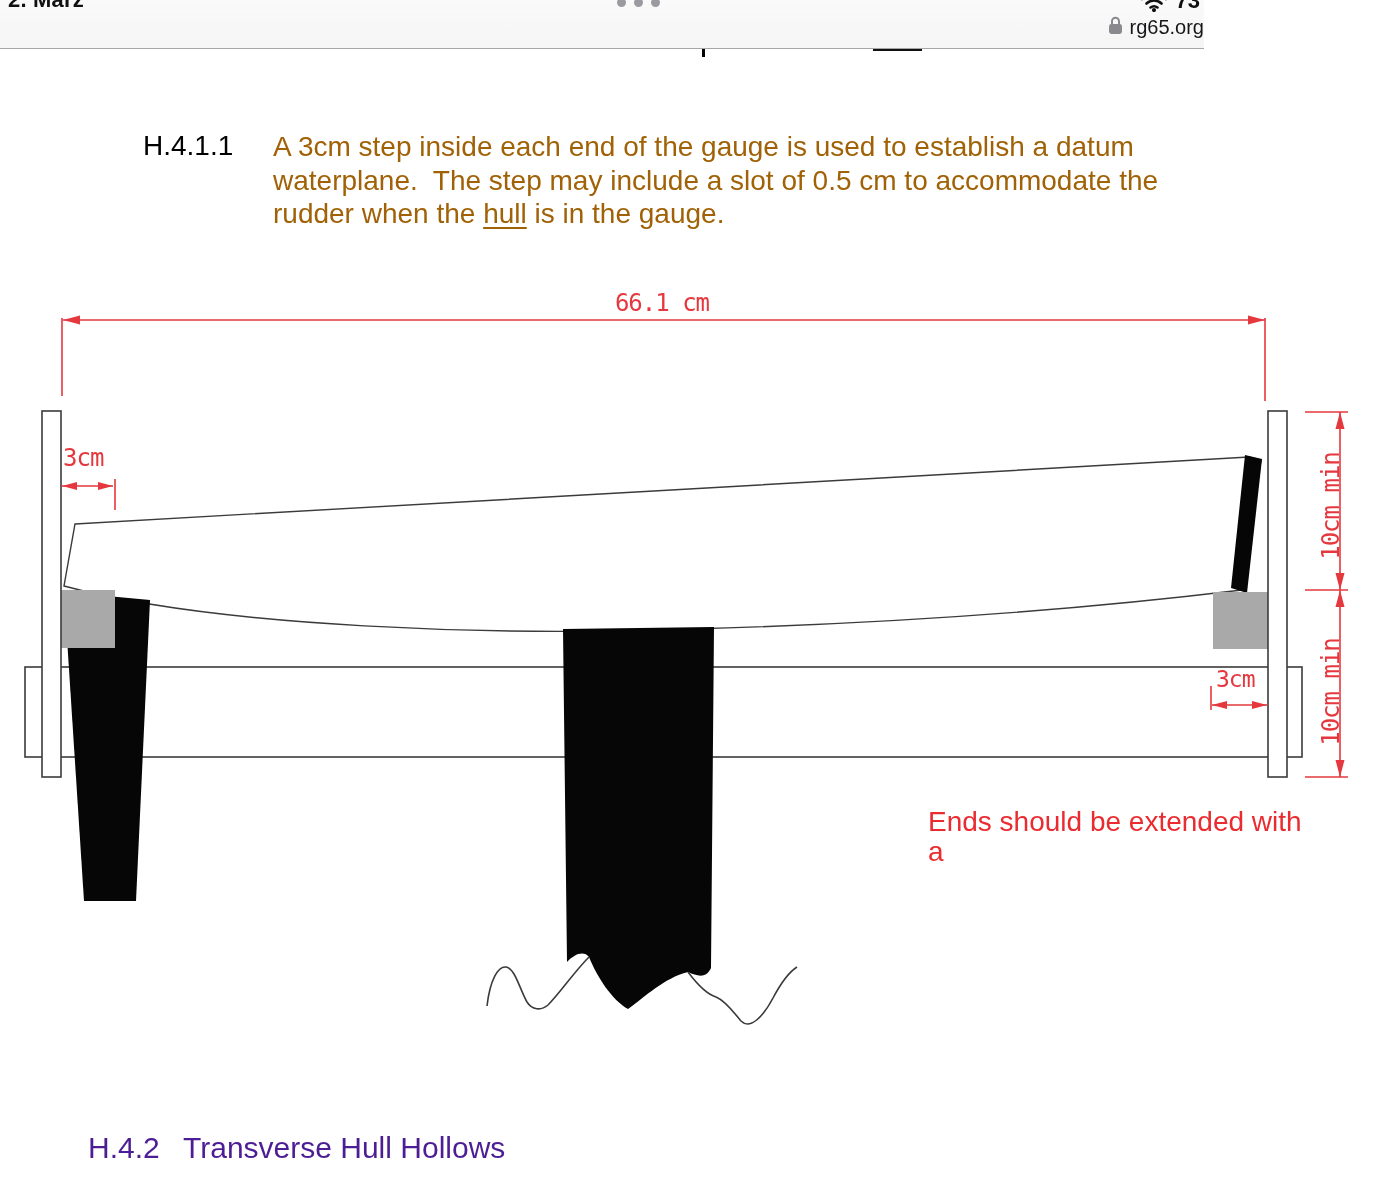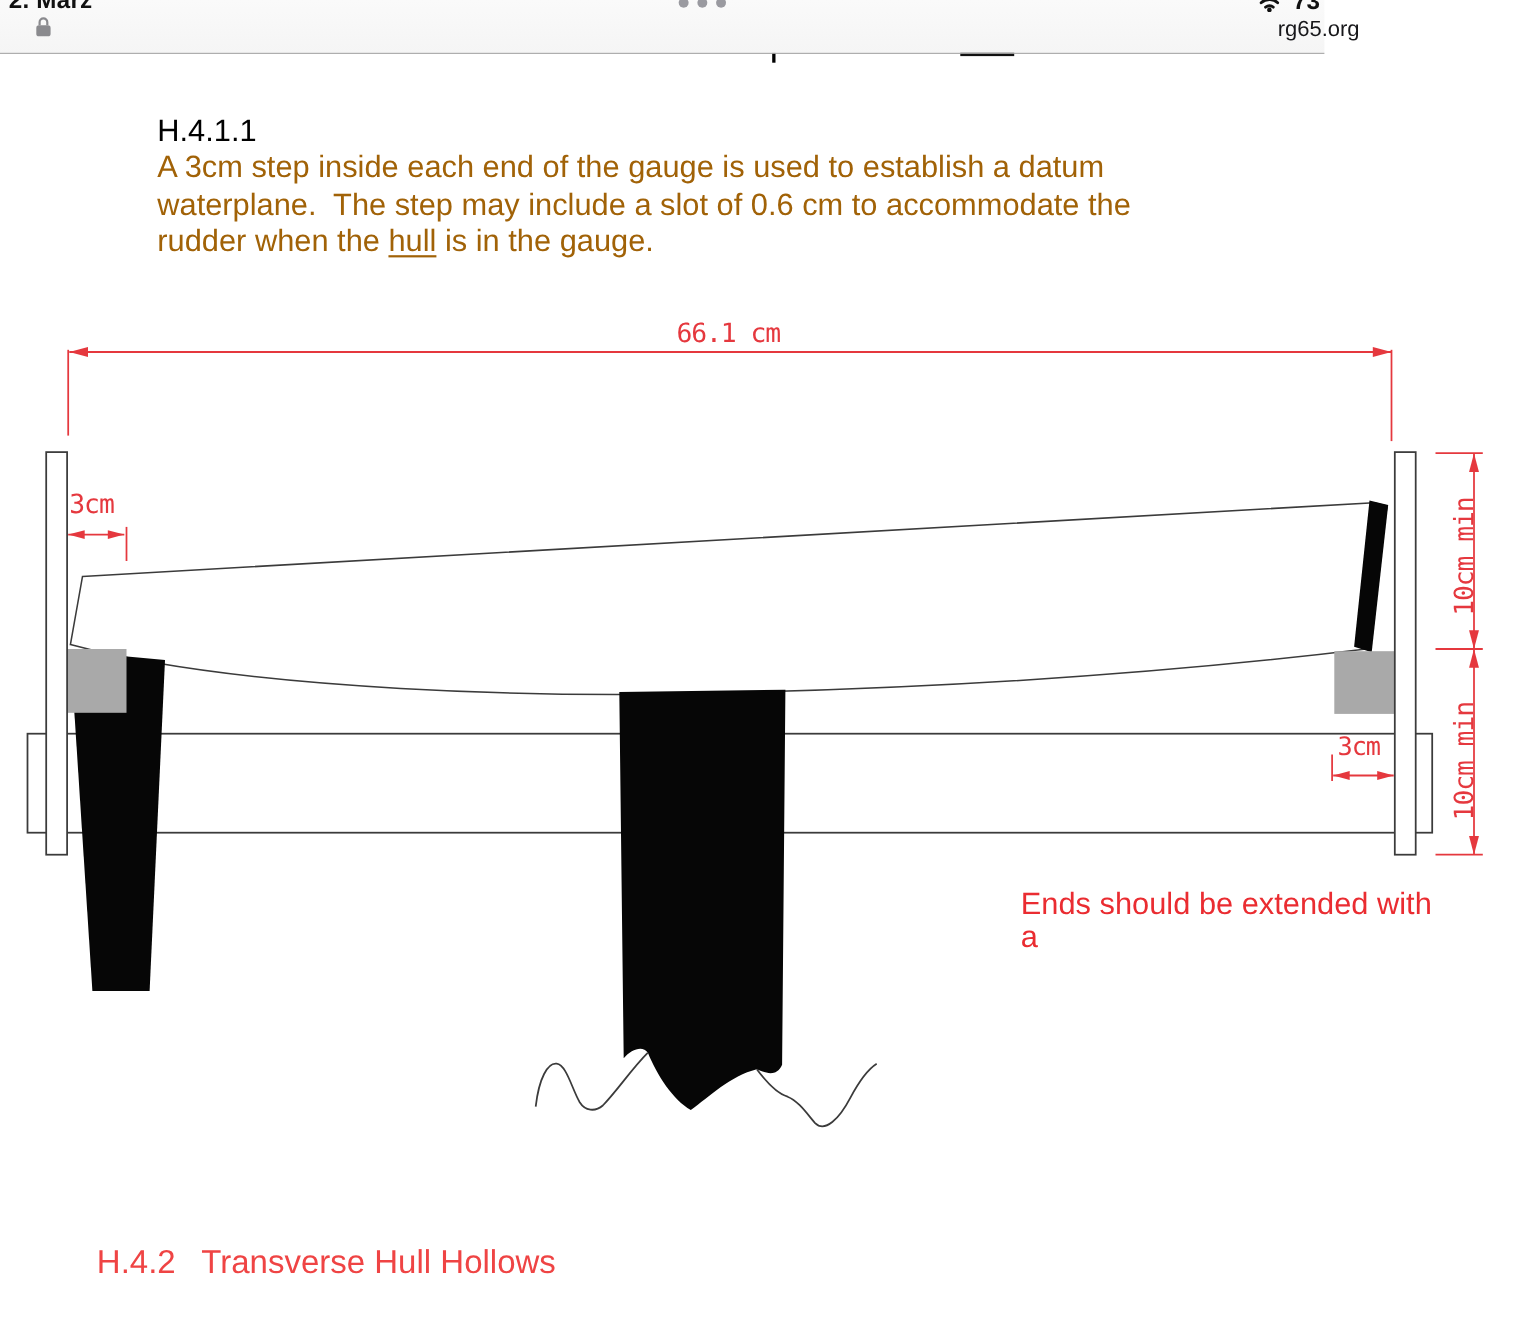--- a/index.html
+++ b/index.html
@@ -18,35 +18,35 @@
     position:absolute;left:8px;top:-13px;
     font-size:22px;font-weight:700;color:#111;letter-spacing:.2px;
   }
   .tab-dots{position:absolute;left:617px;top:-2px;display:flex;gap:8px;}
   .tab-dots span{width:9px;height:9px;border-radius:50%;background:#9a9aa0;display:block;}
   .status-right{position:absolute;right:4px;top:-12px;display:flex;align-items:flex-end;gap:9px;}
   .wifi-icon{position:relative;top:2px;}
   .status-percent{font-size:22px;font-weight:700;color:#111;}
   .addr{
     position:absolute;left:0;top:12px;width:100%;height:30px;
-    display:flex;align-items:center;justify-content:space-between;gap:7px;padding-left:32px;
+    display:flex;align-items:center;justify-content:flex-end;gap:7px;
   }
   .addr .url{font-size:20px;color:#17171a;}
   
   .frag-stroke{position:absolute;left:702px;top:48px;width:2.5px;height:9px;background:#000;}
   .frag-underline{position:absolute;left:873px;top:47px;width:49px;height:4px;background:#111;}
 
   
-  .clause{position:absolute;left:143px;top:103px;display:flex;z-index:3;flex-direction:column;}
+  .clause{position:absolute;left:143px;top:130px;display:flex;z-index:3;}
   .clause-number{width:130px;font-size:28px;color:#000;}
   .clause-text{font-size:28px;color:#a16207;line-height:33.5px;}
   .clause-text div{white-space:pre;}
   .uline{text-decoration:underline;text-underline-offset:4px;}
 
-  .section-heading{position:absolute;left:88px;top:1131px;display:flex;z-index:3;font-size:30px;color:#ef4444;}
+  .section-heading{position:absolute;left:88px;top:1131px;display:flex;z-index:3;font-size:30px;color:#4c1d95;}
   .section-number{width:95px;}
 
   
   .dim-label{
     position:absolute;color:#e5383e;z-index:3;
     font-family:"DejaVu Sans Mono",monospace;letter-spacing:-1px;
   }
   .dim-overall{left:582px;top:289px;width:160px;text-align:center;font-size:24px;}
   .dim-left-step{left:63px;top:444px;font-size:24px;}
   .dim-right-step{left:1216px;top:666px;font-size:23px;}
@@ -129,21 +129,21 @@
 <div class="dim-label dim-min dim-min-lower">10cm min</div>
 
 <div class="note">
   <div>Ends should be extended with a</div>
 </div>
 
 <div class="clause">
   <div class="clause-number">H.4.1.1</div>
   <div class="clause-text">
     <div>A 3cm step inside each end of the gauge is used to establish a datum</div>
-    <div>waterplane.  The step may include a slot of 0.6 cm to accommodate the</div>
+    <div>waterplane.  The step may include a slot of 0.5 cm to accommodate the</div>
     <div><span>rudder when the </span><span class="uline">hull</span><span> is in the gauge.</span></div>
   </div>
 </div>
 
 <div class="section-heading">
   <div class="section-number">H.4.2</div>
   <div>Transverse Hull Hollows</div>
 </div>
 
 <div class="frag-stroke"></div>

